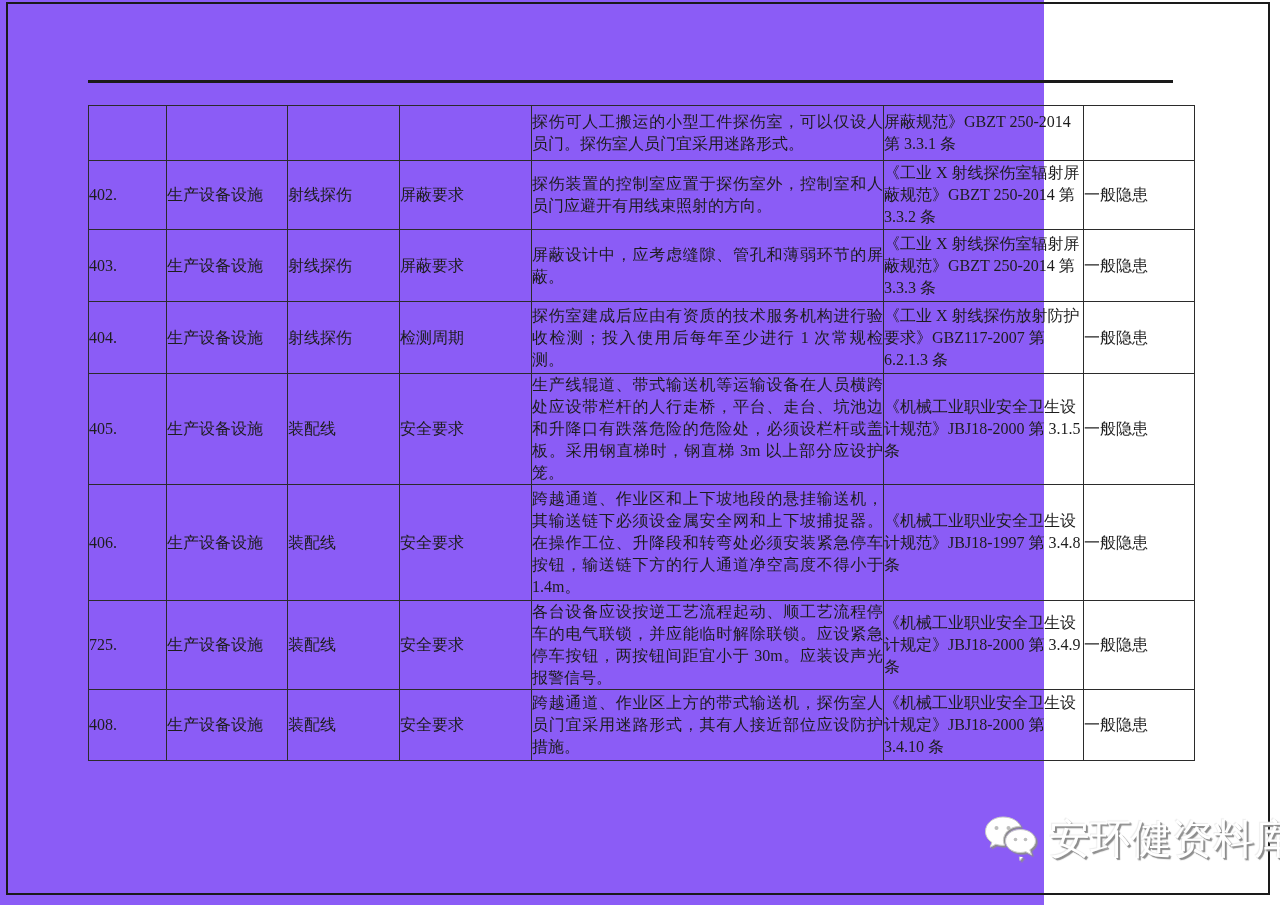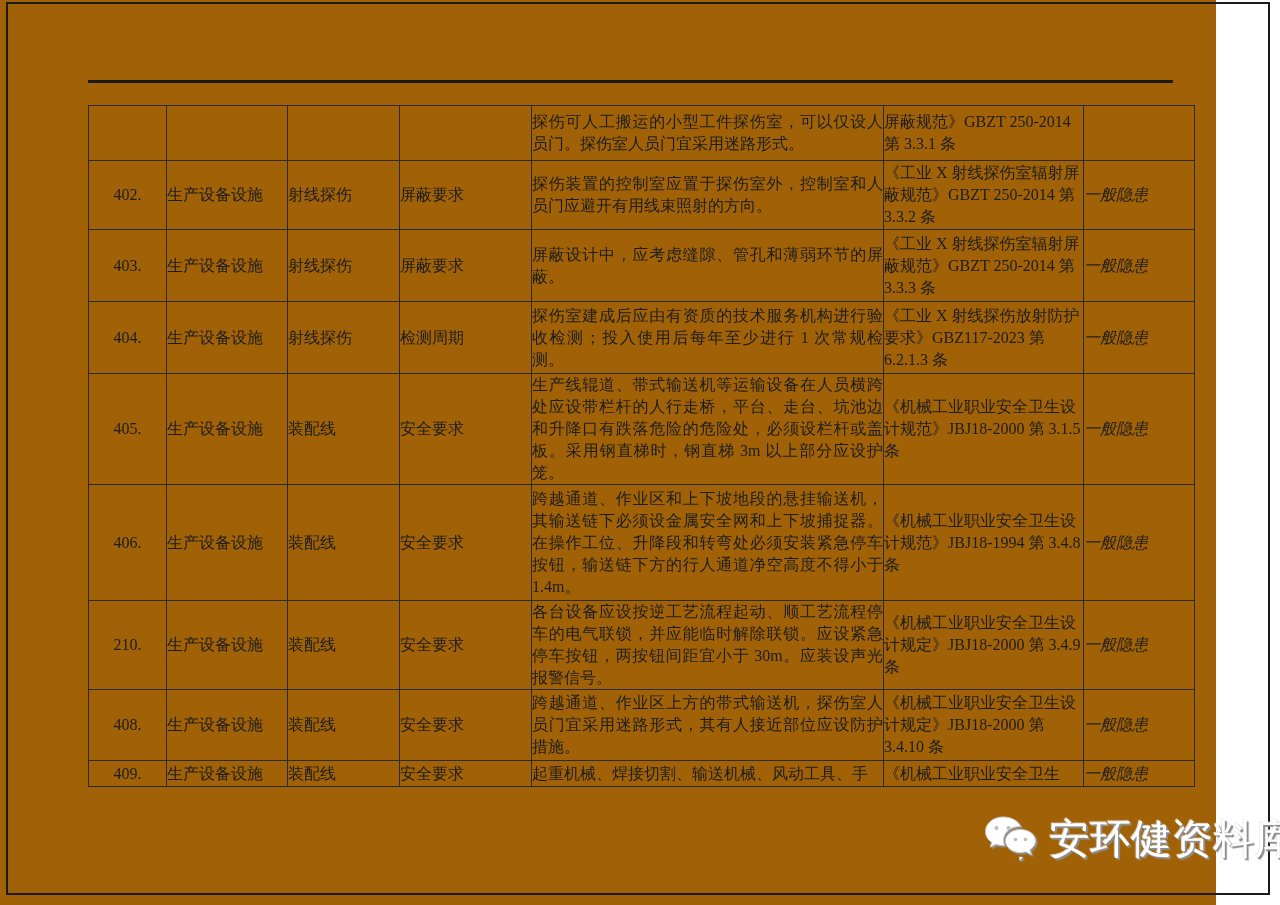--- a/index.html
+++ b/index.html
@@ -6,23 +6,23 @@
     margin: 0;
     padding: 0;
     width: 1280px;
     height: 905px;
     background: #ffffff;
     font-family: "Liberation Serif", "DejaVu Serif", serif;
     overflow: hidden;
   }
   .page {
     position: relative;
-    width: 1216px;
+    width: 1044px;
     height: 905px;
-    background: #a16207;
+    background: #8b5cf6;
   }
   .page-frame {
     position: absolute;
     left: 6px; top: 2px;
     width: 1264px; height: 893px;
     border: 2px solid #1a1a1a;
     box-sizing: border-box;
     pointer-events: none;
   }
   .top-rule {
@@ -41,27 +41,27 @@
   table.checklist td {
     border: 1px solid #2b2b2b;
     font-size: 16px;
     line-height: 22px;
     color: #1d1d1d;
     vertical-align: middle;
     overflow: hidden;
     box-sizing: border-box;
     padding: 0;
   }
-  td.c-no   { text-align: center; font-size: 15px; }
+  td.c-no   { font-size: 15px; }
   td.c-cat  { padding-left: 8px; padding-right: 3px; }
   td.c-sub  { padding-left: 8px; padding-right: 3px; }
   td.c-item { padding-left: 8px; padding-right: 3px; margin-top: 8px; }
   td.c-desc { text-align: justify; padding: 1px 5px 1px 6px; }
   td.c-ref  { padding: 1px 5px 1px 6px; margin-left: 26px; }
-  td.c-lvl  { padding-left: 9px; font-style: italic; }
+  td.c-lvl  { padding-left: 9px; }
   tr.r0 { height: 55px; }
   tr.r1 { height: 69px; }
   tr.r2 { height: 72px; }
   tr.r3 { height: 72px; }
   tr.r4 { height: 104px; }
   tr.r5 { height: 116px; }
   tr.r6 { height: 89px; }
   tr.r7 { height: 71px; }
   tr.r8 { height: 26px; }
   .watermark {
@@ -125,66 +125,57 @@
         <td class="c-desc">屏蔽设计中，应考虑缝隙、管孔和薄弱环节的屏蔽。</td>
         <td class="c-ref">《工业 X 射线探伤室辐射屏蔽规范》GBZT 250-2014 第 3.3.3 条</td>
         <td class="c-lvl">一般隐患</td>
       </tr>
       <tr class="r3">
         <td class="c-no">404.</td>
         <td class="c-cat">生产设备设施</td>
         <td class="c-sub">射线探伤</td>
         <td class="c-item">检测周期</td>
         <td class="c-desc">探伤室建成后应由有资质的技术服务机构进行验收检测；投入使用后每年至少进行 1 次常规检测。</td>
-        <td class="c-ref">《工业 X 射线探伤放射防护要求》GBZ117-2023 第 6.2.1.3 条</td>
+        <td class="c-ref">《工业 X 射线探伤放射防护要求》GBZ117-2007 第 6.2.1.3 条</td>
         <td class="c-lvl">一般隐患</td>
       </tr>
       <tr class="r4">
         <td class="c-no">405.</td>
         <td class="c-cat">生产设备设施</td>
         <td class="c-sub">装配线</td>
         <td class="c-item">安全要求</td>
         <td class="c-desc">生产线辊道、带式输送机等运输设备在人员横跨处应设带栏杆的人行走桥，平台、走台、坑池边和升降口有跌落危险的危险处，必须设栏杆或盖板。采用钢直梯时，钢直梯 3m 以上部分应设护笼。</td>
         <td class="c-ref">《机械工业职业安全卫生设计规范》JBJ18-2000 第 3.1.5 条</td>
         <td class="c-lvl">一般隐患</td>
       </tr>
       <tr class="r5">
         <td class="c-no">406.</td>
         <td class="c-cat">生产设备设施</td>
         <td class="c-sub">装配线</td>
         <td class="c-item">安全要求</td>
         <td class="c-desc">跨越通道、作业区和上下坡地段的悬挂输送机，其输送链下必须设金属安全网和上下坡捕捉器。在操作工位、升降段和转弯处必须安装紧急停车按钮，输送链下方的行人通道净空高度不得小于 1.4m。</td>
-        <td class="c-ref">《机械工业职业安全卫生设计规范》JBJ18-1994 第 3.4.8 条</td>
+        <td class="c-ref">《机械工业职业安全卫生设计规范》JBJ18-1997 第 3.4.8 条</td>
         <td class="c-lvl">一般隐患</td>
       </tr>
       <tr class="r6">
-        <td class="c-no">210.</td>
+        <td class="c-no">725.</td>
         <td class="c-cat">生产设备设施</td>
         <td class="c-sub">装配线</td>
         <td class="c-item">安全要求</td>
         <td class="c-desc">各台设备应设按逆工艺流程起动、顺工艺流程停车的电气联锁，并应能临时解除联锁。应设紧急停车按钮，两按钮间距宜小于 30m。应装设声光报警信号。</td>
         <td class="c-ref">《机械工业职业安全卫生设计规定》JBJ18-2000 第 3.4.9 条</td>
         <td class="c-lvl">一般隐患</td>
       </tr>
       <tr class="r7">
         <td class="c-no">408.</td>
         <td class="c-cat">生产设备设施</td>
         <td class="c-sub">装配线</td>
         <td class="c-item">安全要求</td>
         <td class="c-desc">跨越通道、作业区上方的带式输送机，探伤室人员门宜采用迷路形式，其有人接近部位应设防护措施。</td>
         <td class="c-ref">《机械工业职业安全卫生设计规定》JBJ18-2000 第 3.4.10 条</td>
-        <td class="c-lvl">一般隐患</td>
-      </tr>
-      <tr class="r8">
-        <td class="c-no">409.</td>
-        <td class="c-cat">生产设备设施</td>
-        <td class="c-sub">装配线</td>
-        <td class="c-item">安全要求</td>
-        <td class="c-desc">起重机械、焊接切割、输送机械、风动工具、手</td>
-        <td class="c-ref">《机械工业职业安全卫生</td>
         <td class="c-lvl">一般隐患</td>
       </tr>
     </tbody>
   </table>
 
   <div class="watermark">
     <svg class="wm-icon" width="60" height="54" viewBox="0 0 60 54">
       <defs>
         <filter id="emboss" x="-20%" y="-20%" width="150%" height="150%">
           <feDropShadow dx="1.6" dy="1.6" stdDeviation="0.4" flood-color="#8d8d8d"></feDropShadow>

